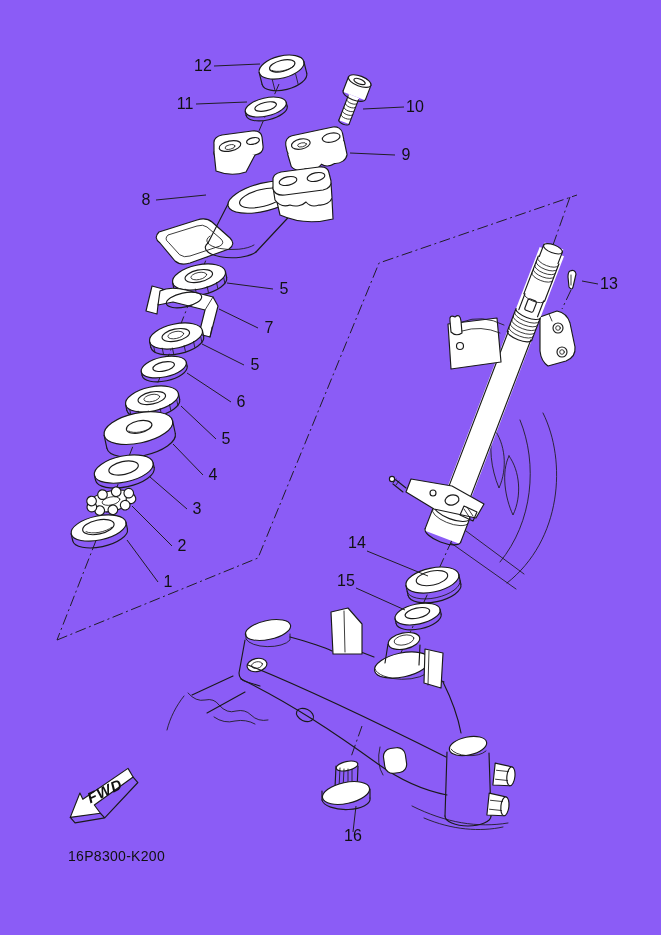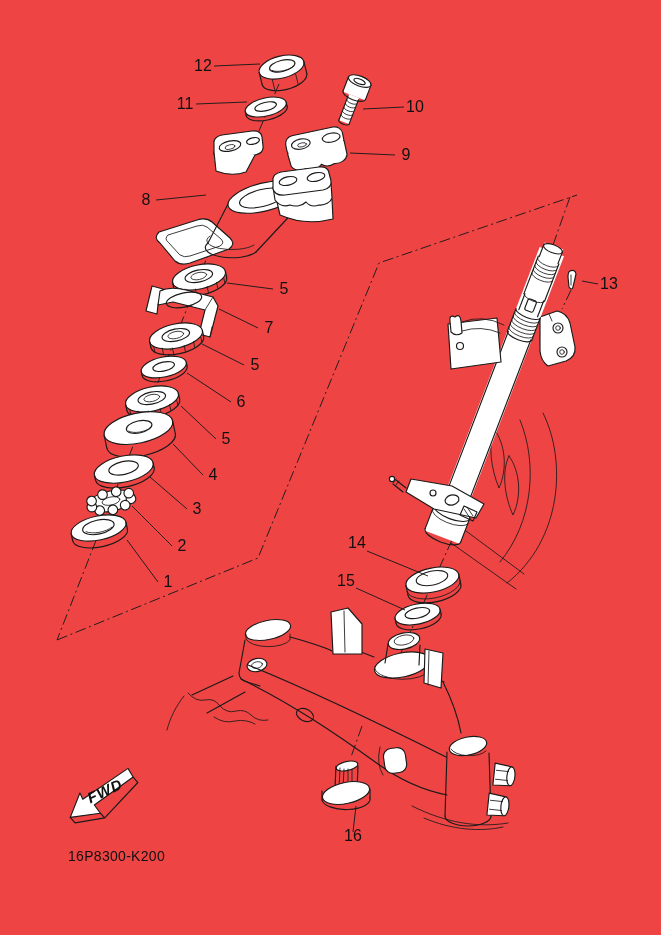--- a/index.html
+++ b/index.html
@@ -1,16 +1,16 @@
 <!DOCTYPE html>
 <html><head>
 <meta charset="utf-8">
 <style>
   html,body{margin:0;padding:0;background:#fff;}
-  .page{position:relative;width:661px;height:935px;background:#ef4444;overflow:hidden;
+  .page{position:relative;width:661px;height:935px;background:#8b5cf6;overflow:hidden;
         font-family:"Liberation Sans",sans-serif;}
   svg{position:absolute;left:0;top:0;}
   svg *{vector-effect:non-scaling-stroke;}
   .ln{fill:none;stroke:#1a1a1a;stroke-width:1.15;stroke-linecap:round;stroke-linejoin:round;}
   .lnf{fill:#ffffff;stroke:#1a1a1a;stroke-width:1.15;stroke-linecap:round;stroke-linejoin:round;}
   .thin{fill:none;stroke:#1a1a1a;stroke-width:0.85;stroke-linecap:round;}
   .sil{fill:#ffffff;stroke:none;}
   .leader{fill:none;stroke:#1a1a1a;stroke-width:0.95;}
   .axis{fill:none;stroke:#1a1a1a;stroke-width:0.95;stroke-dasharray:11 3.5 2 3.5;}
   .callout{font-family:"Liberation Sans",sans-serif;font-size:16px;fill:#111;text-anchor:middle;}

